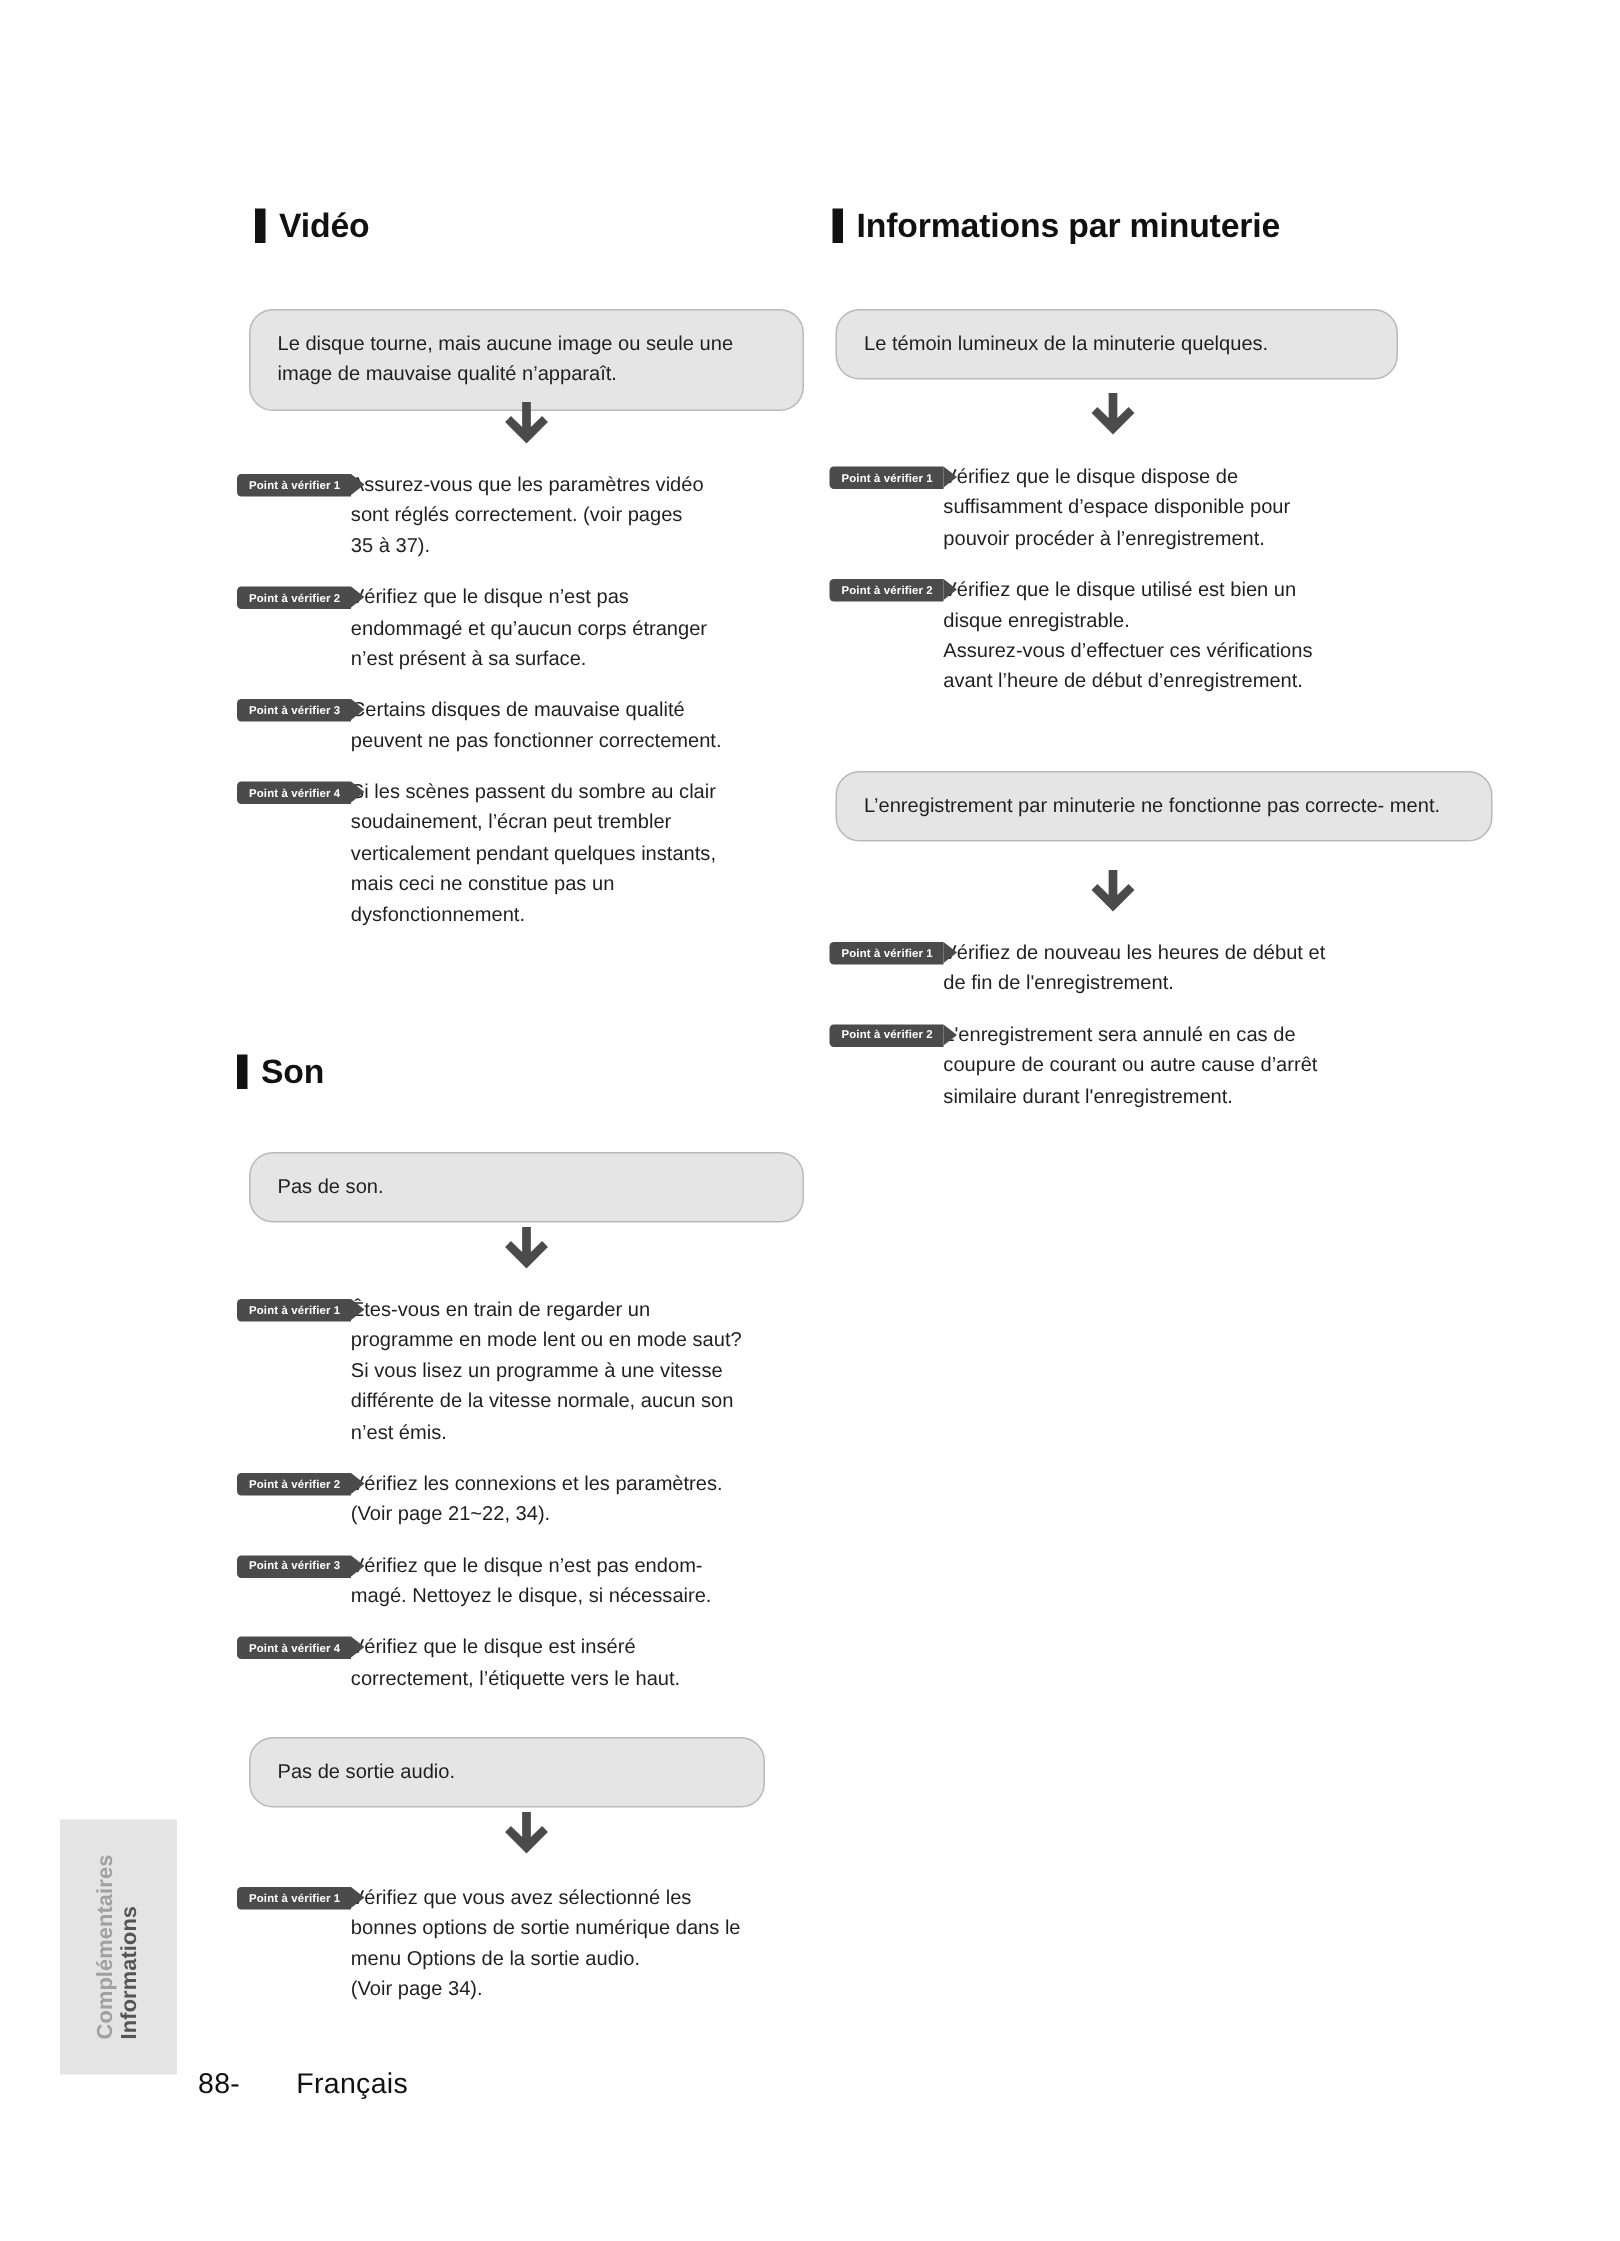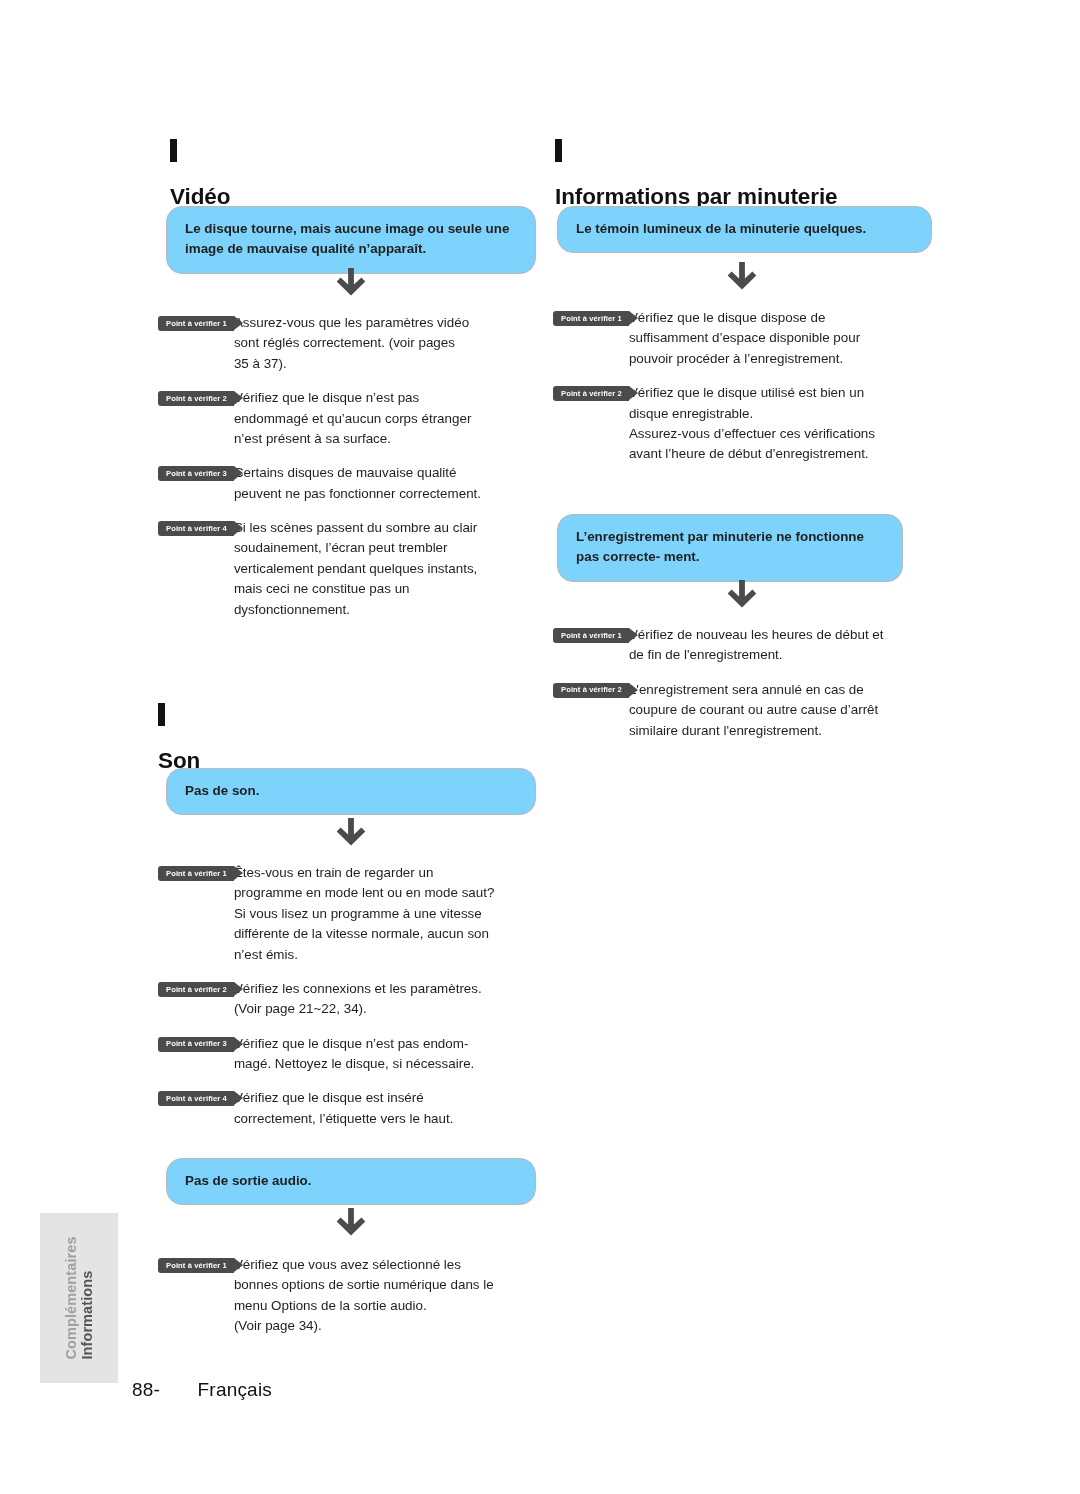--- a/index.html
+++ b/index.html
@@ -55,50 +55,48 @@
     position: absolute;
     top: 0;
     width: 395px;
   }
   .col-left  { left: 158px; }
   .col-right { left: 553px; }
 
   
   .section-head {
     display: flex;
-    align-items: flex-start;
-    gap: 24px;
+    align-items: flex-end;
+    gap: 9px;
     margin: 0;
-    flex-direction: column;
   }
   .head-bar {
     width: 7px;
     height: 23px;
     background: #121212;
     flex: none;
   }
   .head-text {
     font-size: 22.5px;
     font-weight: bold;
     color: #111111;
     letter-spacing: -0.1px;
     line-height: 1;
   }
 
   
   .callout {
-    background: #7dd3fc;
+    background: #e5e5e5;
     border: 1px solid #b9b9b9;
     border-radius: 16px;
     padding: 12px 18px 13px 18px;
     font-size: 13.4px;
     line-height: 1.52;
     color: #1f1f1f;
     box-sizing: border-box;
-    font-weight: bold;
   }
 
   
   .arrow-wrap {
     display: flex;
     justify-content: center;
   }
   .arrow-wrap.left-arrow  { width: 370px; }
   .arrow-wrap.right-arrow { width: 370px; }
   .arrow {
@@ -254,21 +252,21 @@
 magé. Nettoyez le disque, si nécessaire.</span>
         </div>
         <div class="check-row" style="margin-top: 14px;">
           <span class="badge">
             <span class="badge-label">Point à vérifier 4</span>
           </span>
           <span class="check-text">Vérifiez que le disque est inséré
 correctement, l’étiquette vers le haut.</span>
         </div>
       </div>
-      <div class="callout" style="position: absolute; top: 1158px; left: 8px; width: 370px;">Pas de sortie audio.</div>
+      <div class="callout" style="position: absolute; top: 1158px; left: 8px; width: 344px;">Pas de sortie audio.</div>
       <div class="arrow-wrap left-arrow" style="position: absolute; top: 1206px; left: 8px;">
         <svg class="arrow" width="34" height="34" viewBox="0 0 34 34" aria-hidden="true">
           <path d="M14.1 2 L19.9 2 L19.9 18.6 L27.4 11.4 L31.3 15.4 L17 29.6 L2.7 15.4 L6.6 11.4 L14.1 18.6 Z" fill="#4b4b4b"></path>
         </svg>
       </div>
       <div style="position: absolute; top: 1255px; left: 0px; width: 395px;">
         <div class="check-row">
           <span class="badge">
             <span class="badge-label">Point à vérifier 1</span>
           </span>
@@ -305,21 +303,21 @@
         <div class="check-row" style="margin-top: 14px;">
           <span class="badge">
             <span class="badge-label">Point à vérifier 2</span>
           </span>
           <span class="check-text">Vérifiez que le disque utilisé est bien un
 disque enregistrable.
 Assurez-vous d’effectuer ces vérifications
 avant l’heure de début d’enregistrement.</span>
         </div>
       </div>
-      <div class="callout" style="position: absolute; top: 514px; left: 4px; width: 346px;">L’enregistrement par minuterie ne fonctionne pas correcte- ment.</div>
+      <div class="callout" style="position: absolute; top: 514px; left: 4px; width: 438px;">L’enregistrement par minuterie ne fonctionne pas correcte- ment.</div>
       <div class="arrow-wrap right-arrow" style="position: absolute; top: 578px; left: 4px;">
         <svg class="arrow" width="34" height="34" viewBox="0 0 34 34" aria-hidden="true">
           <path d="M14.1 2 L19.9 2 L19.9 18.6 L27.4 11.4 L31.3 15.4 L17 29.6 L2.7 15.4 L6.6 11.4 L14.1 18.6 Z" fill="#4b4b4b"></path>
         </svg>
       </div>
       <div style="position: absolute; top: 625px; left: 0px; width: 395px;">
         <div class="check-row">
           <span class="badge">
             <span class="badge-label">Point à vérifier 1</span>
           </span>

